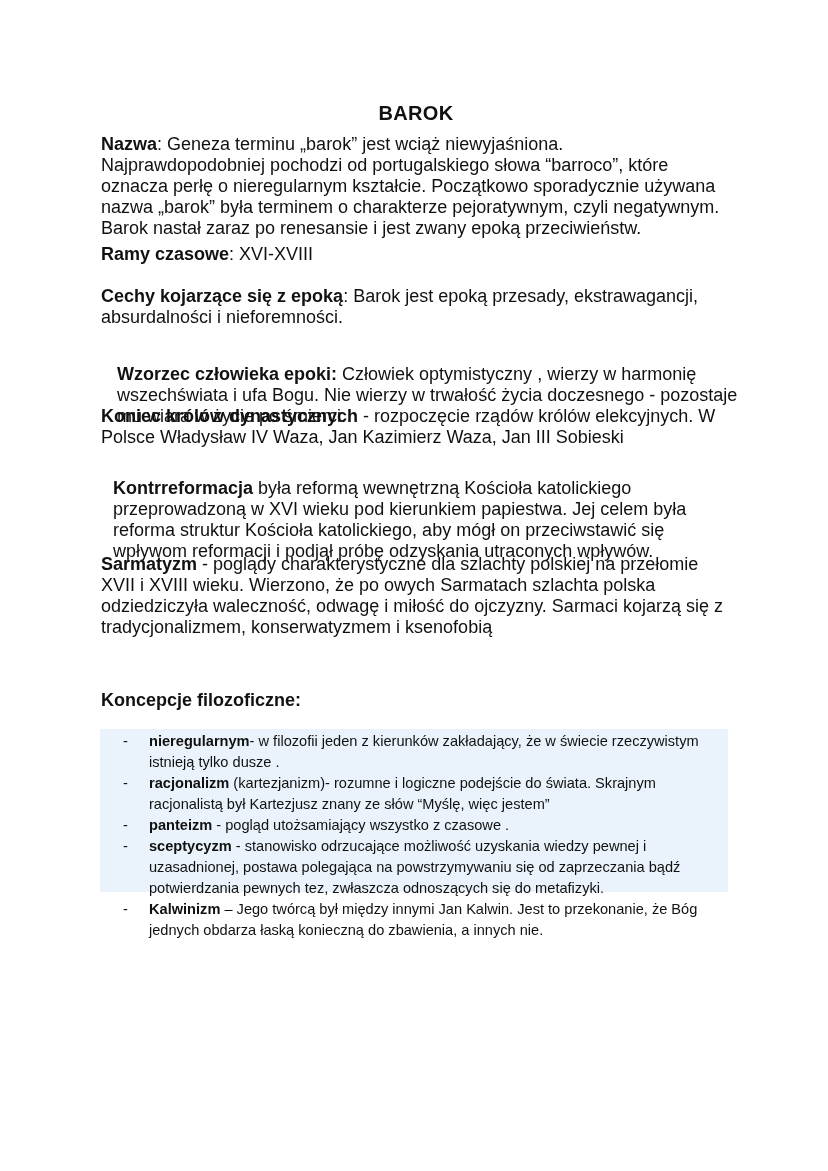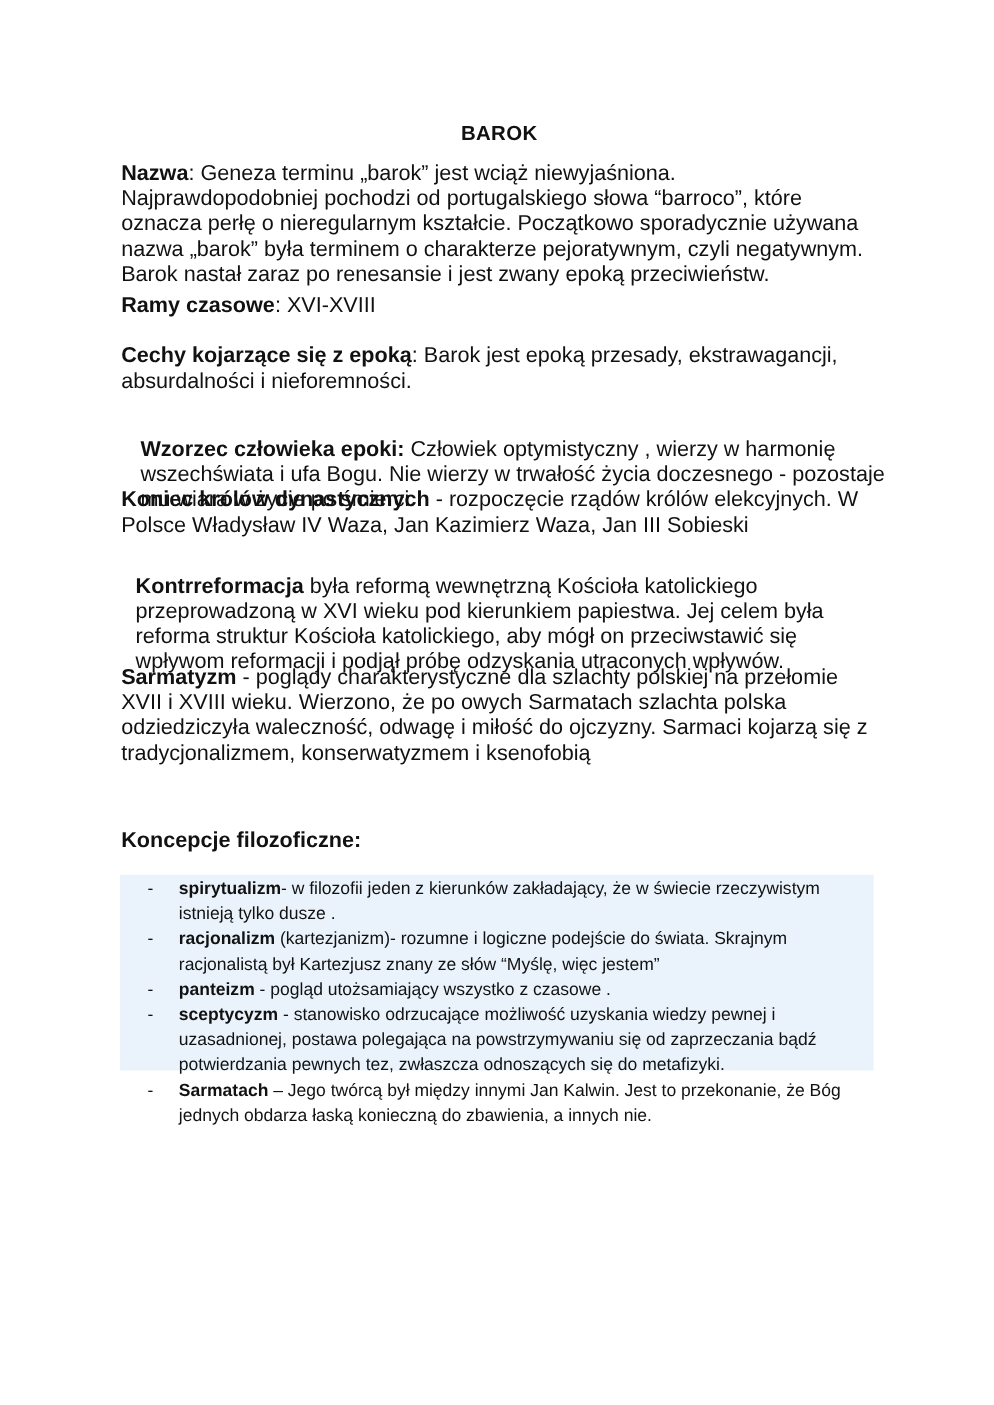--- a/index.html
+++ b/index.html
@@ -21,21 +21,21 @@
       top: 0;
       width: 630px;
     }
     .title {
       position: absolute;
       left: 0;
       width: 630px;
       top: 102px;
       text-align: center;
       font-weight: bold;
-      font-size: 17px;
+      font-size: 20px;
       letter-spacing: 0.3px;
     }
     .para {
       position: absolute;
       left: 0;
       width: 630px;
       font-size: 18px;
       line-height: 21px;
     }
     .para b { font-weight: bold; }
@@ -87,20 +87,20 @@
 
   <p class="para" style="top:466px; margin:12px;"><b>Kontrreformacja</b><span> </span><span>była reformą wewnętrzną Kościoła katolickiego przeprowadzoną w XVI wieku pod kierunkiem papiestwa. Jej celem była reforma struktur Kościoła katolickiego, aby mógł on przeciwstawić się wpływom reformacji i podjął próbę odzyskania utraconych wpływów.</span></p>
 
   <p class="para" style="top:554px; margin:0;"><b>Sarmatyzm</b><span> - </span><span>poglądy charakterystyczne dla szlachty polskiej na przełomie XVII i XVIII wieku. Wierzono, że po owych Sarmatach szlachta polska odziedziczyła waleczność, odwagę i miłość do ojczyzny. Sarmaci kojarzą się z tradycjonalizmem, konserwatyzmem i ksenofobią</span></p>
 
   <p class="para" style="top:690px; margin:0;"><b>Koncepcje filozoficzne:</b></p>
 
   <div class="highlight"></div>
 
   <ul class="list">
-    <li><span class="dash">-</span><b>spirytualizm</b><span>- </span><span>w filozofii jeden z kierunków zakładający, że w świecie rzeczywistym istnieją tylko dusze .</span></li>
+    <li><span class="dash">-</span><b>nieregularnym</b><span>- </span><span>w filozofii jeden z kierunków zakładający, że w świecie rzeczywistym istnieją tylko dusze .</span></li>
     <li><span class="dash">-</span><b>racjonalizm</b><span> </span><span>(kartezjanizm)- rozumne i logiczne podejście do świata. Skrajnym racjonalistą był Kartezjusz znany ze słów “Myślę, więc jestem”</span></li>
     <li><span class="dash">-</span><b>panteizm</b><span> - </span><span>pogląd utożsamiający wszystko z czasowe .</span></li>
     <li><span class="dash">-</span><b>sceptycyzm</b><span> - </span><span>stanowisko odrzucające możliwość uzyskania wiedzy pewnej i uzasadnionej, postawa polegająca na powstrzymywaniu się od zaprzeczania bądź potwierdzania pewnych tez, zwłaszcza odnoszących się do metafizyki.</span></li>
-    <li><span class="dash">-</span><b>Sarmatach</b><span> – </span><span>Jego twórcą był między innymi Jan Kalwin. Jest to przekonanie, że Bóg jednych obdarza łaską konieczną do zbawienia, a innych nie.</span></li>
+    <li><span class="dash">-</span><b>Kalwinizm</b><span> – </span><span>Jego twórcą był między innymi Jan Kalwin. Jest to przekonanie, że Bóg jednych obdarza łaską konieczną do zbawienia, a innych nie.</span></li>
   </ul>
 
 </div>
 
 </body></html>

